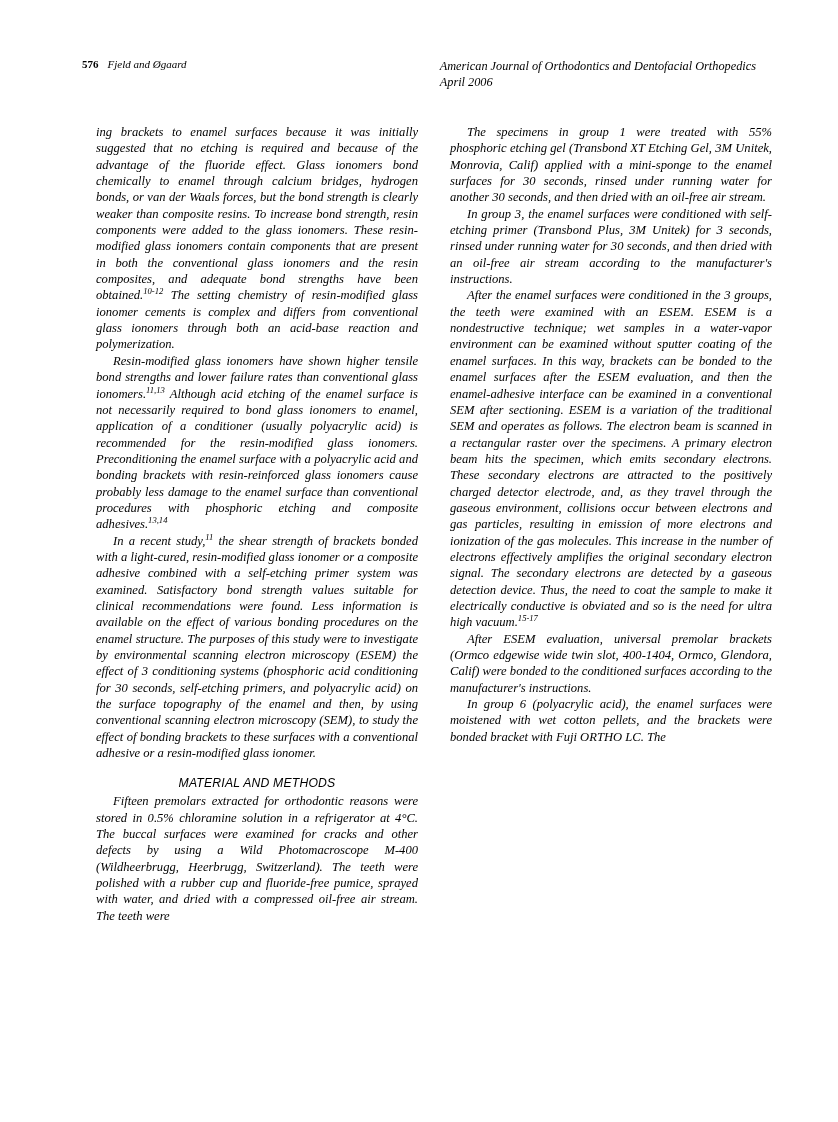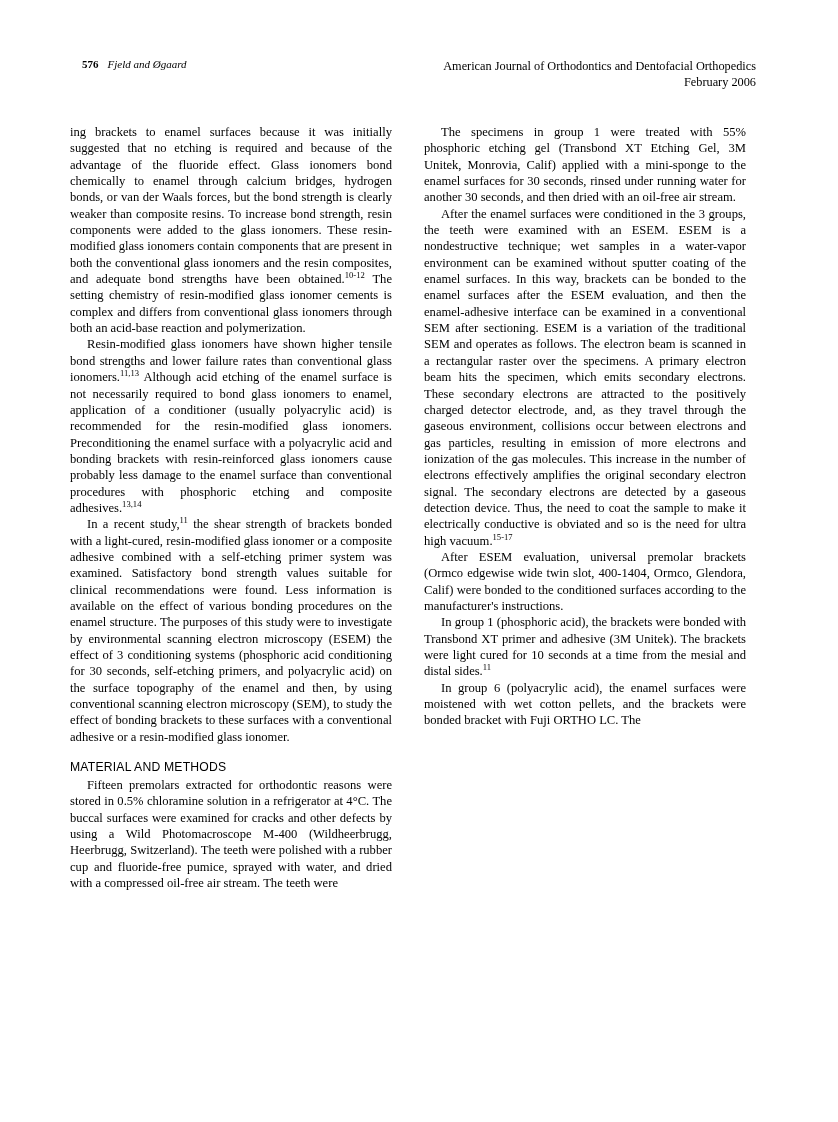--- a/index.html
+++ b/index.html
@@ -33,32 +33,33 @@
   }
   .header-left .pagenum {
     font-style: normal;
     font-weight: bold;
     margin-right: 9px;
   }
   .header-right {
     position: absolute;
     right: 0;
     top: 0;
-    text-align: right;
     font-size: 12.3px;
+    font-style: italic;
     line-height: 16px;
   }
   .columns {
     position: absolute;
     top: 124px;
-    left: 70px;
+    left: 96px;
     width: 676px;
     height: 945px;
     display: flex;
     justify-content: space-between;
+    font-style: italic;
   }
   .col {
     width: 322px;
   }
   p {
     margin: 0;
     font-size: 12.6px;
     line-height: 16.35px;
     text-align: justify;
     text-indent: 17px;
@@ -72,53 +73,54 @@
     vertical-align: super;
     line-height: 0;
   }
   h2.section-head {
     margin: 15px 0 3px 0;
     font-family: "Liberation Sans", sans-serif;
     font-size: 12.2px;
     font-weight: normal;
     letter-spacing: 0.2px;
     text-indent: 0;
+    text-align: center;
   }
 </style>
 </head>
 <body>
 
 <div class="page">
 
   <div class="header">
     <div class="header-left">
       <span class="pagenum">576</span><span>Fjeld and Øgaard</span>
     </div>
     <div class="header-right">
       <div>American Journal of Orthodontics and Dentofacial Orthopedics</div>
-      <div>February 2006</div>
+      <div>April 2006</div>
     </div>
   </div>
 
   <div class="columns">
 
     <div class="col">
       <p class="noindent"><span>ing brackets to enamel surfaces because it was initially suggested that no etching is required and because of the advantage of the fluoride effect. Glass ionomers bond chemically to enamel through calcium bridges, hydrogen bonds, or van der Waals forces, but the bond strength is clearly weaker than composite resins. To increase bond strength, resin components were added to the glass ionomers. These resin-modified glass ionomers contain components that are present in both the conventional glass ionomers and the resin composites, and adequate bond strengths have been obtained.</span><sup>10-12</sup><span> The setting chemistry of resin-modified glass ionomer cements is complex and differs from conventional glass ionomers through both an acid-base reaction and polymerization.</span></p>
 
       <p><span>Resin-modified glass ionomers have shown higher tensile bond strengths and lower failure rates than conventional glass ionomers.</span><sup>11,13</sup><span> Although acid etching of the enamel surface is not necessarily required to bond glass ionomers to enamel, application of a conditioner (usually polyacrylic acid) is recommended for the resin-modified glass ionomers. Preconditioning the enamel surface with a polyacrylic acid and bonding brackets with resin-reinforced glass ionomers cause probably less damage to the enamel surface than conventional procedures with phosphoric etching and composite adhesives.</span><sup>13,14</sup></p>
 
       <p><span>In a recent study,</span><sup>11</sup><span> the shear strength of brackets bonded with a light-cured, resin-modified glass ionomer or a composite adhesive combined with a self-etching primer system was examined. Satisfactory bond strength values suitable for clinical recommendations were found. Less information is available on the effect of various bonding procedures on the enamel structure. The purposes of this study were to investigate by environmental scanning electron microscopy (ESEM) the effect of 3 conditioning systems (phosphoric acid conditioning for 30 seconds, self-etching primers, and polyacrylic acid) on the surface topography of the enamel and then, by using conventional scanning electron microscopy (SEM), to study the effect of bonding brackets to these surfaces with a conventional adhesive or a resin-modified glass ionomer.</span></p>
 
       <h2 class="section-head">MATERIAL AND METHODS</h2>
 
       <p>Fifteen premolars extracted for orthodontic reasons were stored in 0.5% chloramine solution in a refrigerator at 4°C. The buccal surfaces were examined for cracks and other defects by using a Wild Photomacroscope M-400 (Wildheerbrugg, Heerbrugg, Switzerland). The teeth were polished with a rubber cup and fluoride-free pumice, sprayed with water, and dried with a compressed oil-free air stream. The teeth were</p>
     </div>
 
     <div class="col">
       <p>The specimens in group 1 were treated with 55% phosphoric etching gel (Transbond XT Etching Gel, 3M Unitek, Monrovia, Calif) applied with a mini-sponge to the enamel surfaces for 30 seconds, rinsed under running water for another 30 seconds, and then dried with an oil-free air stream.</p>
+      <p>In group 3, the enamel surfaces were conditioned with self-etching primer (Transbond Plus, 3M Unitek) for 3 seconds, rinsed under running water for 30 seconds, and then dried with an oil-free air stream according to the manufacturer's instructions.</p>
       <p><span>After the enamel surfaces were conditioned in the 3 groups, the teeth were examined with an ESEM. ESEM is a nondestructive technique; wet samples in a water-vapor environment can be examined without sputter coating of the enamel surfaces. In this way, brackets can be bonded to the enamel surfaces after the ESEM evaluation, and then the enamel-adhesive interface can be examined in a conventional SEM after sectioning. ESEM is a variation of the traditional SEM and operates as follows. The electron beam is scanned in a rectangular raster over the specimens. A primary electron beam hits the specimen, which emits secondary electrons. These secondary electrons are attracted to the positively charged detector electrode, and, as they travel through the gaseous environment, collisions occur between electrons and gas particles, resulting in emission of more electrons and ionization of the gas molecules. This increase in the number of electrons effectively amplifies the original secondary electron signal. The secondary electrons are detected by a gaseous detection device. Thus, the need to coat the sample to make it electrically conductive is obviated and so is the need for ultra high vacuum.</span><sup>15-17</sup></p>
       <p>After ESEM evaluation, universal premolar brackets (Ormco edgewise wide twin slot, 400-1404, Ormco, Glendora, Calif) were bonded to the conditioned surfaces according to the manufacturer's instructions.</p>
-      <p><span>In group 1 (phosphoric acid), the brackets were bonded with Transbond XT primer and adhesive (3M Unitek). The brackets were light cured for 10 seconds at a time from the mesial and distal sides.</span><sup>11</sup></p>
       <p>In group 6 (polyacrylic acid), the enamel surfaces were moistened with wet cotton pellets, and the brackets were bonded bracket with Fuji ORTHO LC. The</p>
     </div>
 
   </div>
 </div>
 
 </body></html>

